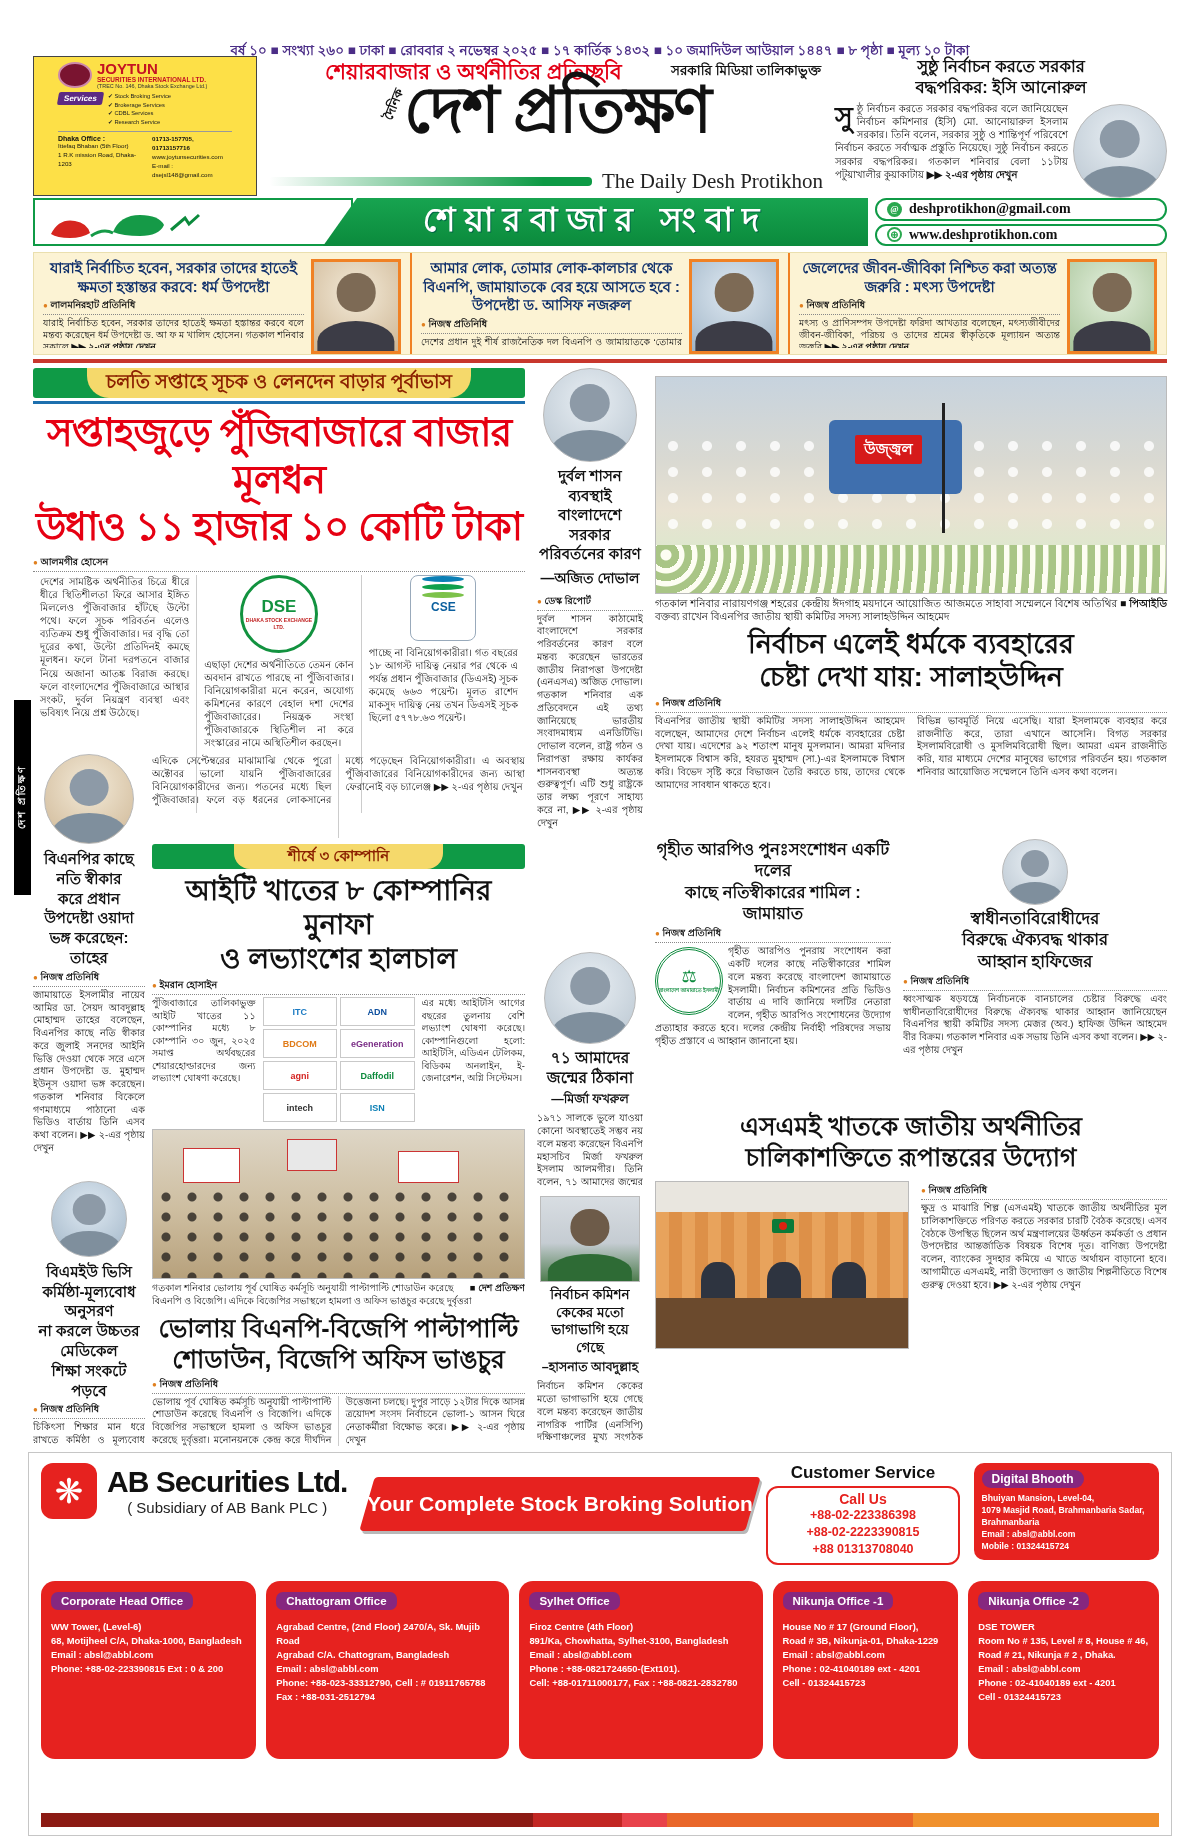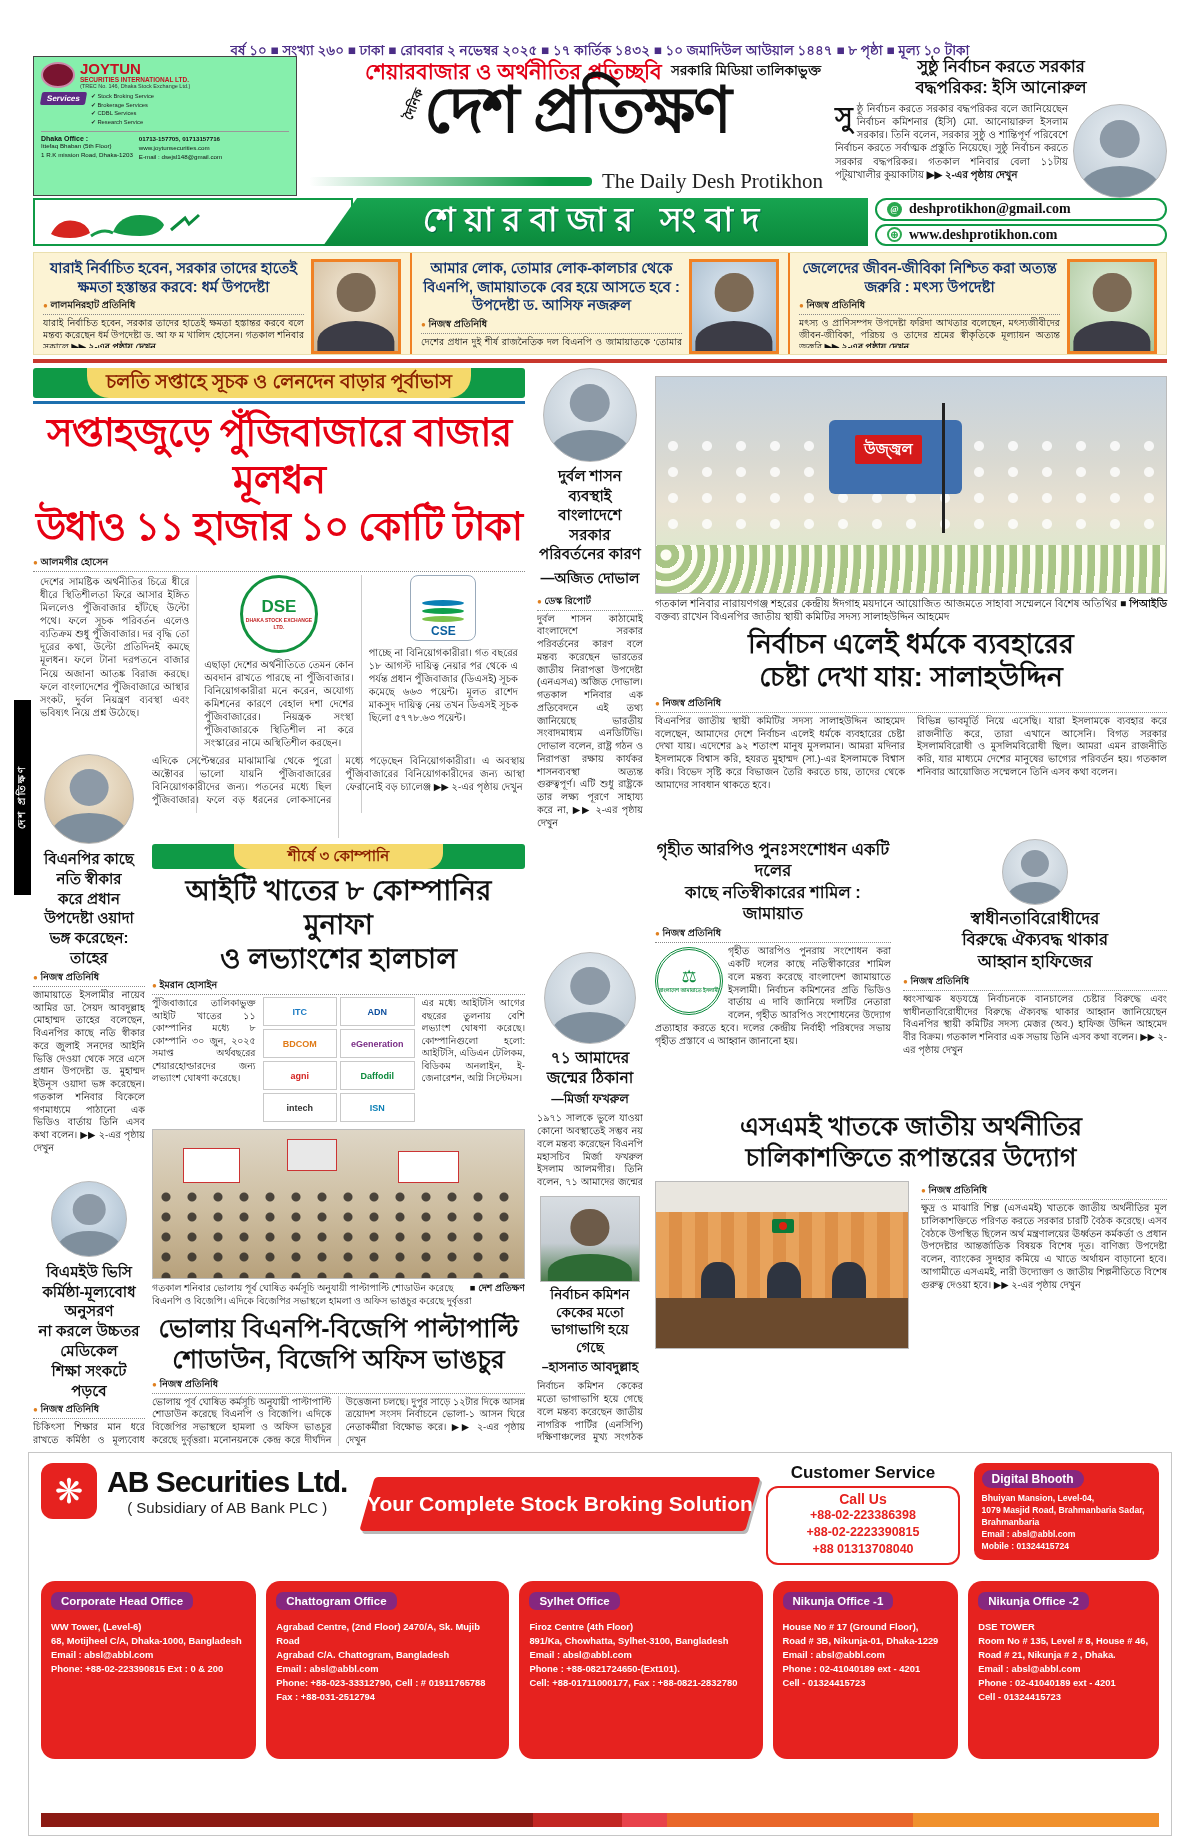--- a/index.html
+++ b/index.html
@@ -6,21 +6,21 @@
   .page{position:relative;width:1200px;height:1843px;margin:0 auto;background:#fff;
         font-family:"Liberation Sans",sans-serif;color:#111;overflow:hidden;}
   .abs{position:absolute;}
   .jc{text-align:justify;}
 
   
   #dateline{top:40px;left:0;width:100%;text-align:center;color:#4b2d87;font-weight:bold;font-size:13.5px;}
 
   
   #mastrow{top:56px;left:33px;width:1134px;height:140px;display:flex;gap:12px;}
-  .joytun{width:264px;border:1.5px solid #444;background:#86efac;padding:4px 7px;box-sizing:border-box;font-size:6px;}
+  .joytun{width:224px;border:1.5px solid #444;background:#fde047;padding:4px 24px;box-sizing:border-box;font-size:6px;}
   .jy-top{display:flex;align-items:center;gap:5px;}
   .jy-oval{width:30px;height:22px;border-radius:50%;background:#7a1430;border:2px solid #c8a;flex:none;}
   .jy-name{color:#c41223;font-weight:900;font-size:15px;line-height:1;}
   .jy-sub{color:#c41223;font-weight:700;font-size:6.5px;}
   .jy-trec{color:#333;font-size:5.5px;}
   .jy-mid{display:flex;gap:5px;margin-top:3px;align-items:flex-start;}
   .jy-serv{background:#5c2a83;color:#fff;font-weight:700;font-size:8px;padding:2px 6px;border-radius:2px;transform:skewX(-10deg);}
   .jy-list{font-size:5.8px;line-height:1.5;color:#222;}
   .jy-bot{display:flex;gap:6px;margin-top:4px;border-top:1px solid #999;padding-top:3px;}
   .jy-off{font-weight:800;font-size:7px;}
@@ -83,21 +83,21 @@
   .kick-in{position:absolute;left:11%;right:11%;top:0;bottom:0;background:#f5d96b;border-radius:0 0 22px 22px;display:flex;align-items:center;justify-content:center;color:#8b2000;font-weight:900;font-size:19px;}
   .kickline{height:3px;background:#1d6fae;margin-top:3px;}
   .lead-h{color:#e60012;font-weight:900;text-align:center;font-size:39px;line-height:1.2;margin-top:6px;letter-spacing:-1px;}
   .lead-byl{margin-top:5px;}
   .lead-body{display:flex;gap:0;margin-top:3px;height:238px;}
   .lead-col{flex:1;font-size:9.8px;line-height:1.33;padding:0 7px;overflow:hidden;}
   .lead-col + .lead-col{border-left:1px solid #ccc;}
   .logo-dse{width:72px;height:72px;border-radius:50%;border:3px solid #12923f;margin:0 auto 5px;display:flex;flex-direction:column;align-items:center;justify-content:center;background:#fff;text-align:center;}
   .dse-mark{color:#12923f;font-weight:900;font-size:17px;line-height:1;}
   .dse-sub{color:#c02020;font-weight:700;font-size:5px;margin-top:2px;}
-  .logo-cse{width:64px;height:64px;border:1px solid #9ab;border-radius:8px;margin:0 auto 5px;display:flex;flex-direction:column;align-items:center;justify-content:flex-end;gap:2px;background:#fff;}
+  .logo-cse{width:64px;height:64px;border:1px solid #9ab;border-radius:8px;margin:0 auto 5px;display:flex;flex-direction:column;align-items:center;justify-content:flex-start;gap:2px;background:#fff;}
   .cse-wave{width:42px;height:6px;border-radius:50%;}
   .w1{background:#0b7fb5;}.w2{background:#0fa04c;}.w3{background:#7cc24a;}
   .cse-mark{color:#0b5f9e;font-weight:900;font-size:12px;}
 
   
   #dovalcol{top:368px;left:537px;width:106px;height:578px;overflow:hidden;}
   .dv-port{width:92px;height:92px;margin:0 auto 4px;}
   .dv-h{font-weight:900;font-size:15px;line-height:1.3;text-align:center;}
   .dv-attr{font-weight:800;font-size:14px;text-align:center;margin:3px 0;}
   .small-body{font-size:9.6px;line-height:1.33;}

